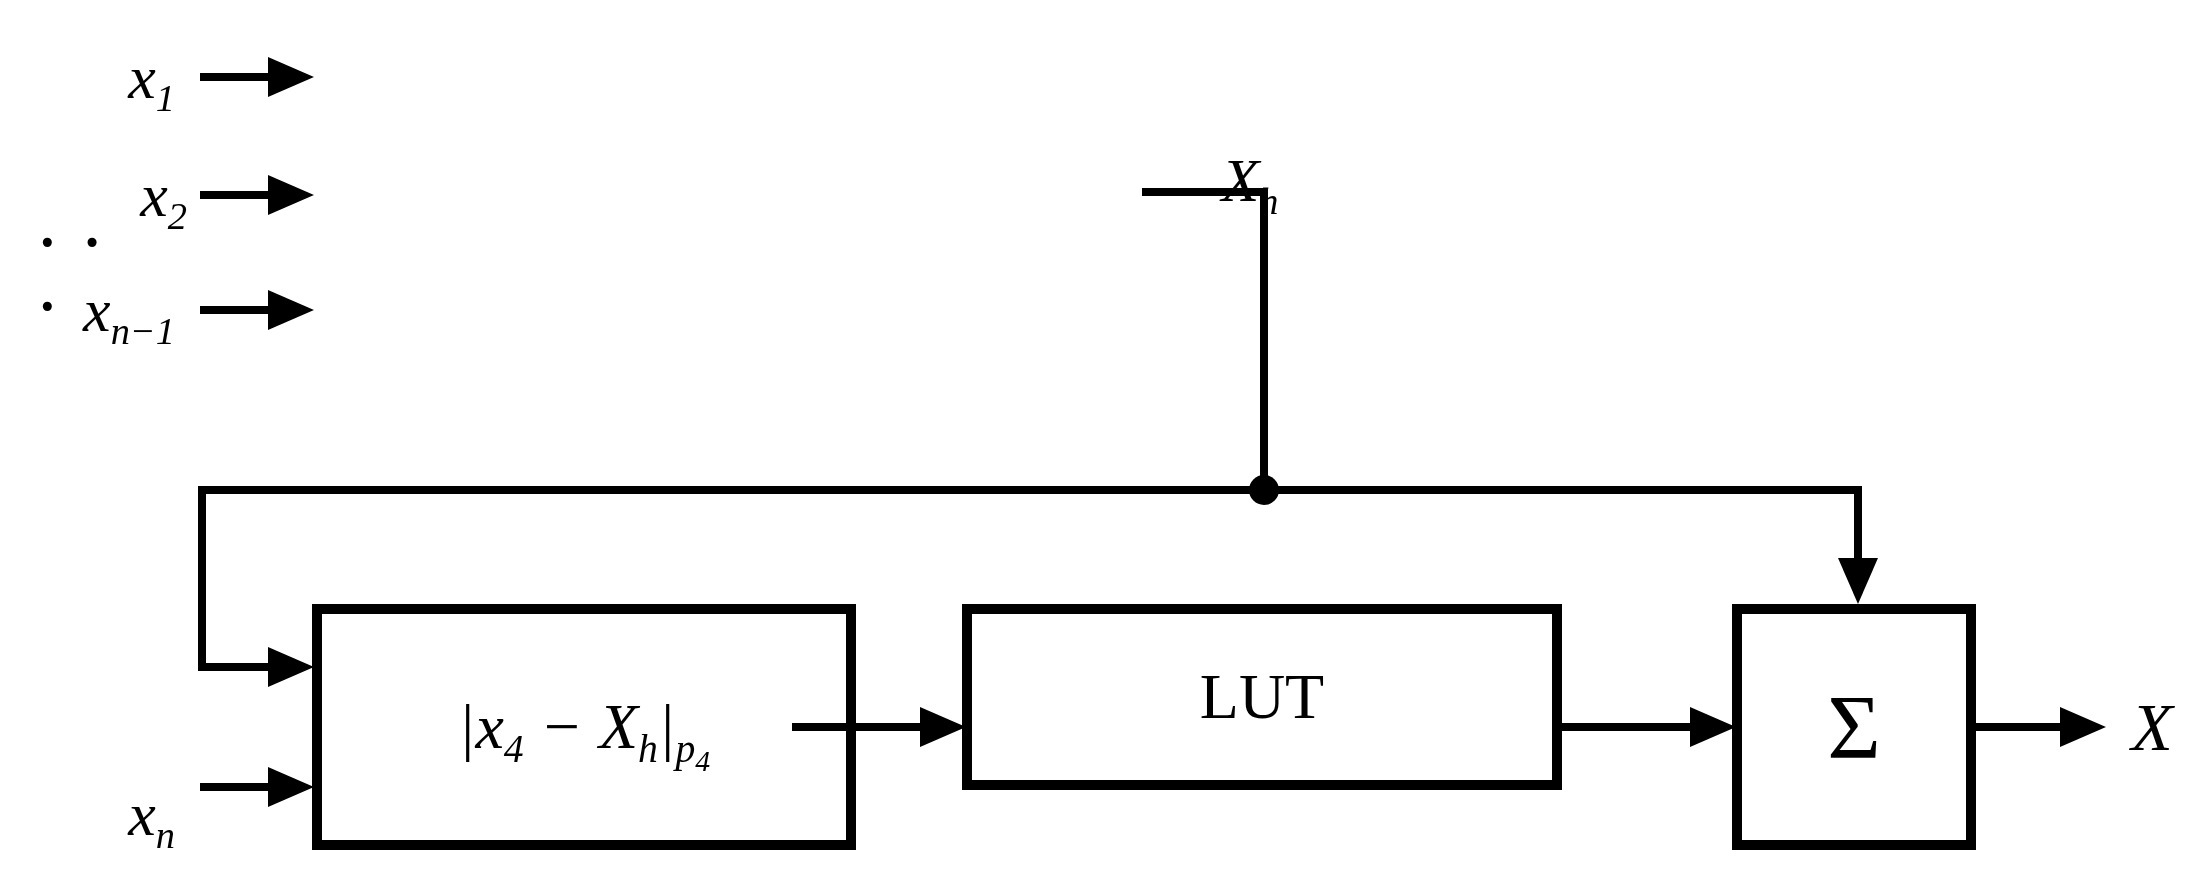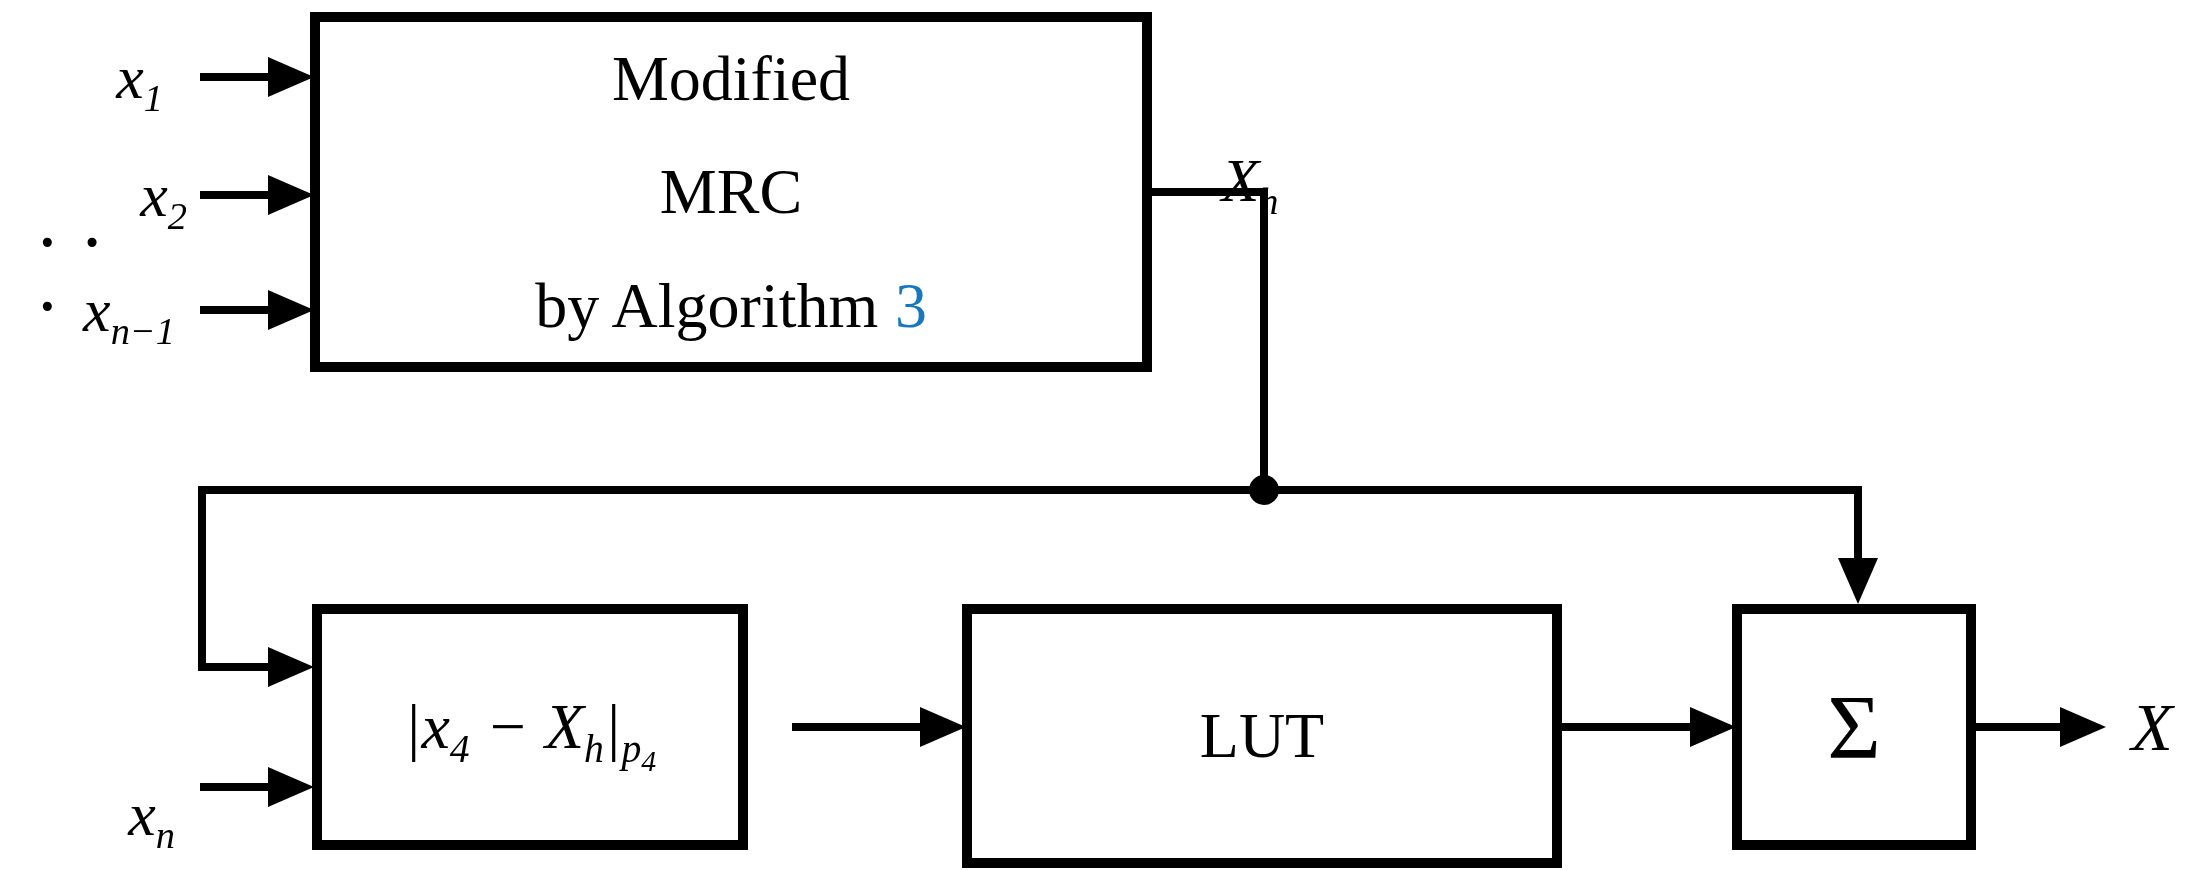--- a/index.html
+++ b/index.html
@@ -90,64 +90,59 @@
     letter-spacing: 6px;
     font-style: normal;
   }
   .accent { margin-left: 0.26em; }
 </style>
 </head>
 <body>
 
 <div id="canvas">
 
-  <div class="mathlabel right" style="left:28px; top:37px; width:135px;">x<sub>1</sub></div>
+  <div class="mathlabel right" style="left:40px; top:37px; width:135px;">x<sub>1</sub></div>
   <div class="mathlabel right" style="left:52px; top:155px; width:135px;">x<sub>2</sub></div>
   <div class="dots" style="left:38px; top:210px; width:110px;">· · ·</div>
   <div class="mathlabel right" style="left:0px; top:270px; width:140px;padding-left:35px;">x<sub>n−1</sub></div>
 
   <div class="wire" style="left:200px; top:73px; width:70px; height:8px;"></div>
   <div class="arrow-right" style="left:268px; top:57px;"></div>
   <div class="wire" style="left:200px; top:191px; width:70px; height:8px;"></div>
   <div class="arrow-right" style="left:268px; top:175px;"></div>
   <div class="wire" style="left:200px; top:306px; width:70px; height:8px;"></div>
   <div class="arrow-right" style="left:268px; top:290px;"></div>
 
-  <div class="block" style="left:310px; top:12px; width:842px; height:360px;">
-    <div class="block-line">Modified</div>
-    <div class="block-line">MRC</div>
-    <div class="block-line"><span>by Algorithm</span><span class="accent" style="color: rgb(24, 120, 190);">3</span></div>
-  </div>
 
   <div class="mathlabel center" style="left:1185px; top:92px; width:130px;margin-top:48px;">X<sub>h</sub></div>
   <div class="wire" style="left:1142px; top:188px; width:126px; height:8px;"></div>
   <div class="wire" style="left:1260px; top:188px; width:8px; height:306px;"></div>
 
   <div class="wire" style="left:198px; top:486px; width:1664px; height:8px;"></div>
   <div class="junction" style="left:1249px; top:475px;"></div>
 
   <div class="wire" style="left:198px; top:486px; width:8px; height:185px;"></div>
   <div class="wire" style="left:198px; top:663px; width:72px; height:8px;"></div>
   <div class="arrow-right" style="left:268px; top:647px;"></div>
 
   <div class="wire" style="left:1854px; top:486px; width:8px; height:76px;"></div>
   <div class="arrow-down" style="left:1838px; top:558px;"></div>
 
   <div class="mathlabel right" style="left:40px; top:774px; width:135px;">x<sub>n</sub></div>
   <div class="wire" style="left:200px; top:783px; width:70px; height:8px;"></div>
   <div class="arrow-right" style="left:268px; top:767px;"></div>
 
-  <div class="block" style="left:312px; top:604px; width:436px; height:246px; justify-content:center;text-align:center;">
+  <div class="block" style="left:312px; top:604px; width:544px; height:246px; justify-content:center;text-align:center;">
     <div class="formula">|x<sub>4</sub> − X<sub>h</sub>|<sub>p<sub>4</sub></sub></div>
   </div>
 
   <div class="wire" style="left:792px; top:723px; width:132px; height:8px;"></div>
   <div class="arrow-right" style="left:920px; top:707px;"></div>
 
-  <div class="block" style="left:962px; top:604px; width:600px; height:264px;">
+  <div class="block" style="left:962px; top:604px; width:600px; height:186px;">
     <div class="block-line">LUT</div>
   </div>
 
   <div class="wire" style="left:1560px; top:723px; width:132px; height:8px;"></div>
   <div class="arrow-right" style="left:1690px; top:707px;"></div>
 
   <div class="block" style="left:1732px; top:604px; width:244px; height:246px; justify-content:center;">
     <div class="sigma">Σ</div>
   </div>
 

